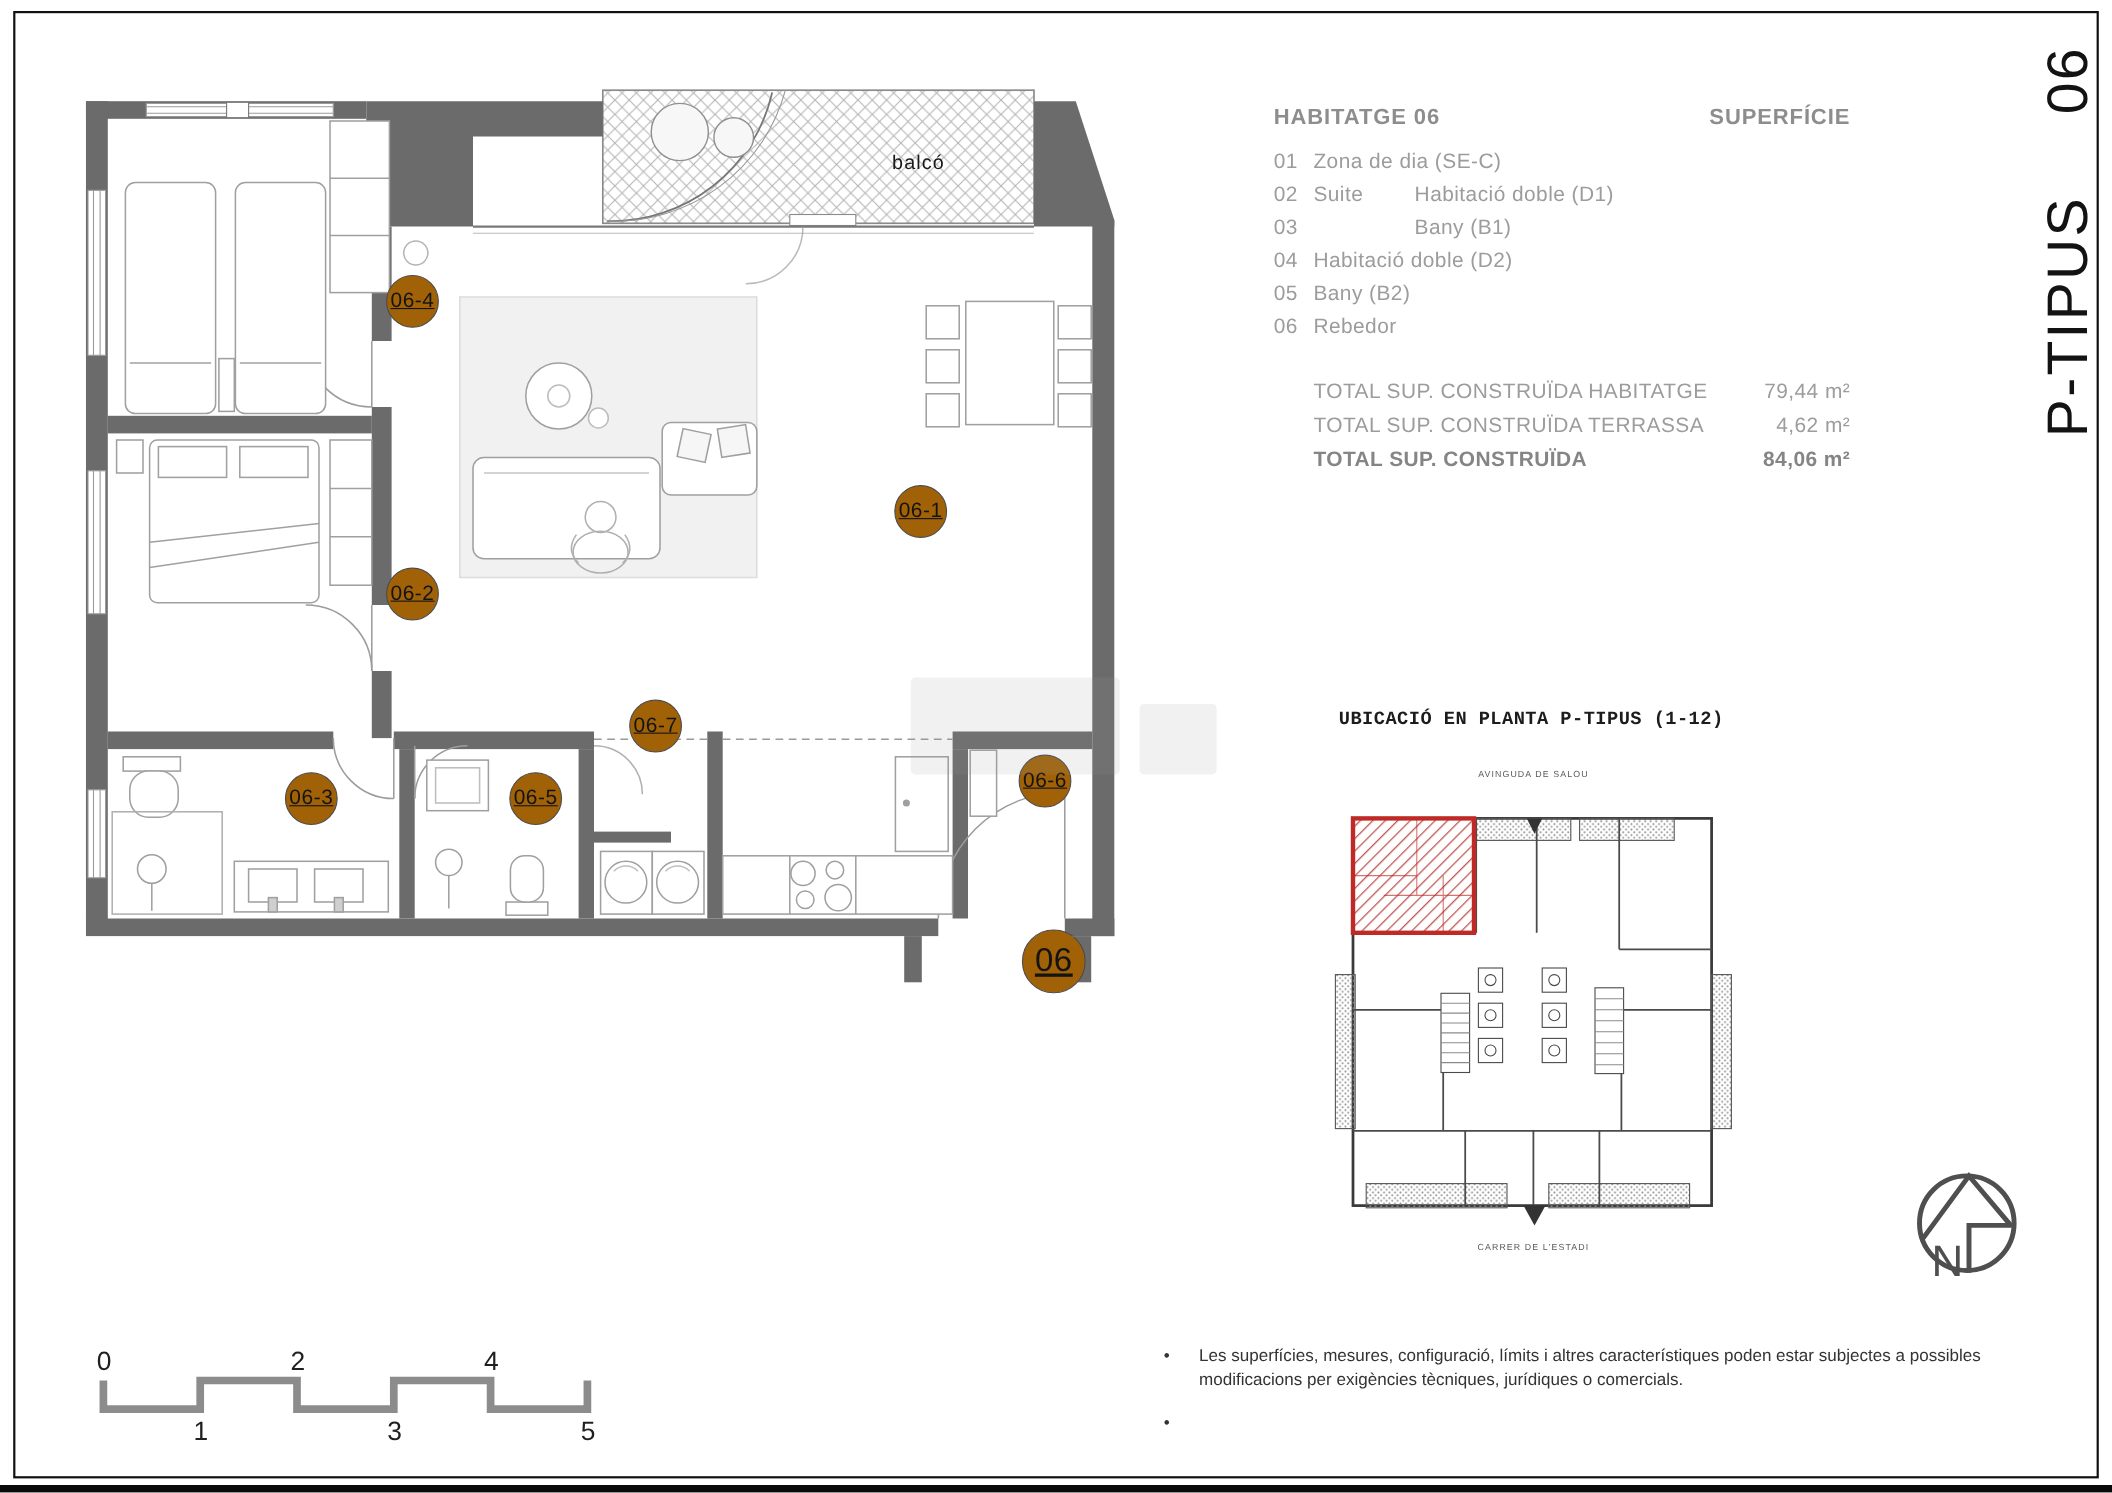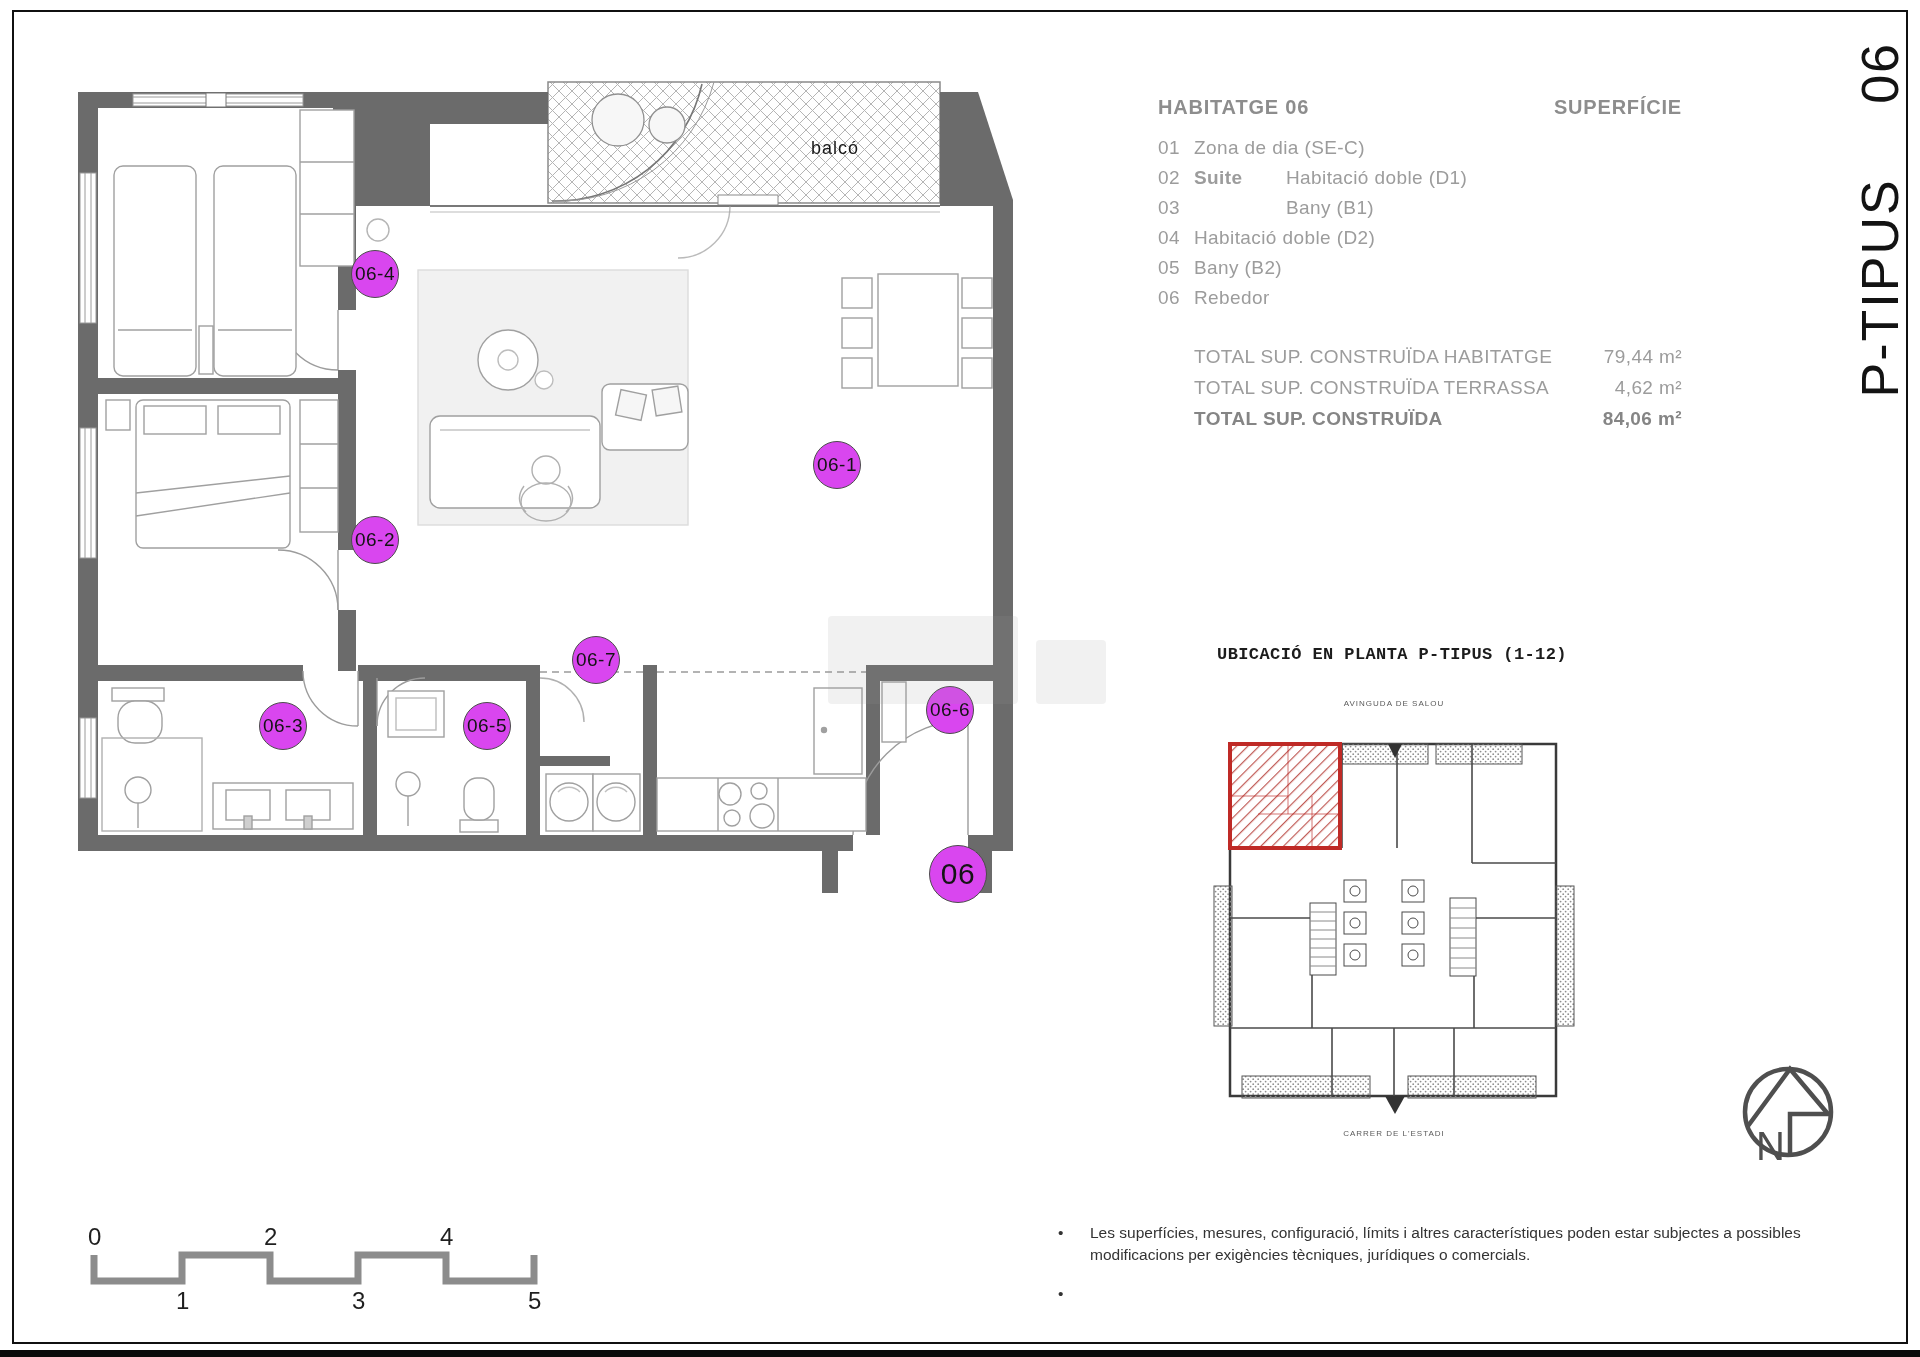--- a/index.html
+++ b/index.html
@@ -4,36 +4,36 @@
 <style>
   html,body{margin:0;padding:0;background:#e8e8e8;}
   .sheet{position:relative;width:1920px;height:1357px;background:#ffffff;overflow:hidden;
          font-family:"Liberation Sans",sans-serif;}
   .frame{position:absolute;left:12px;top:10px;right:12px;bottom:13px;border:2px solid #101010;pointer-events:none;}
   .bottom-bar{position:absolute;left:0;bottom:0;width:100%;height:7px;background:#0a0a0a;}
 
   
   .plan{position:absolute;left:78px;top:78px;width:955px;height:818px;}
   .plan svg{position:absolute;left:0;top:0;}
-  .tag{position:absolute;width:46px;height:46px;border-radius:50%;background:#d946ef;
+  .tag{position:absolute;width:46px;height:46px;border-radius:50%;background:#a16207;
        border:1.5px solid #4c4c4c;display:flex;align-items:center;justify-content:center;
-       font-size:19px;color:#141414;letter-spacing:.5px;}
+       font-size:19px;color:#141414;letter-spacing:.5px;text-decoration:underline;}
   .tag.big{width:56px;height:56px;font-size:30px;}
   .balco-label{position:absolute;left:733px;top:60px;font-size:18px;color:#181818;letter-spacing:1px;}
 
   
   .wm{position:absolute;background:#9a9a9a;opacity:.14;border-radius:4px;}
 
   
   .legend{position:absolute;left:1158px;top:96px;width:524px;color:#9c9c9c;}
   .legend-head{display:flex;justify-content:space-between;font-weight:bold;color:#8d8d8d;
                font-size:20px;letter-spacing:.8px;margin-bottom:14px;}
   .legend-row{display:flex;font-size:19px;line-height:30px;letter-spacing:.4px;}
   .legend-row .num{width:36px;flex:none;}
-  .legend-row.has-sub .name{width:92px;flex:none;font-weight:bold;}
+  .legend-row.has-sub .name{width:92px;flex:none;}
   .totals{margin-top:28px;margin-left:36px;}
   .total-row{display:flex;align-items:baseline;font-size:19px;line-height:31px;letter-spacing:.4px;color:#9c9c9c;}
   .total-row .tval{margin-left:auto;}
   .total-row.bold{font-weight:bold;color:#858585;}
 
   
   .loc-title{position:absolute;left:1190px;top:645px;width:404px;text-align:center;
              font-size:17px;font-weight:bold;color:#1c1c1c;letter-spacing:.4px;font-family:Liberation Mono, monospace;}
   .siteplan{position:absolute;left:1192px;top:688px;}
 

